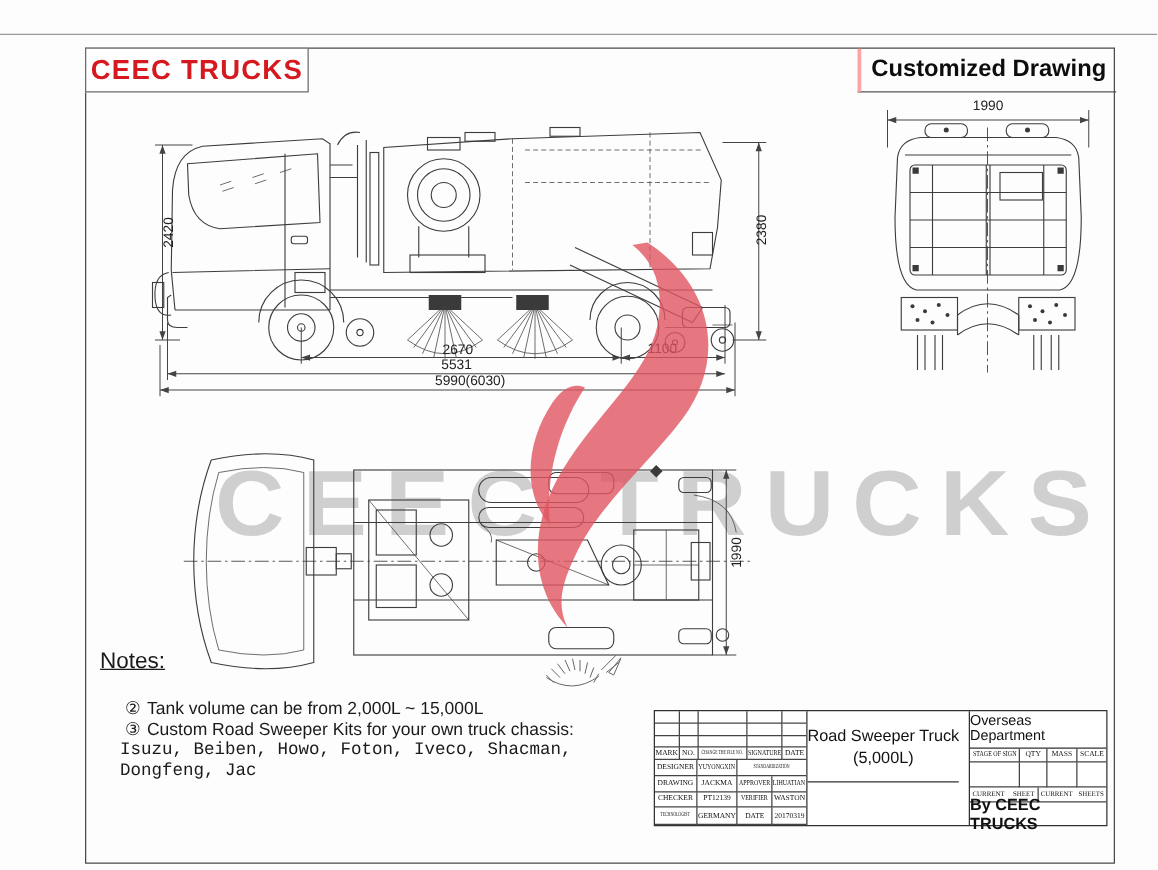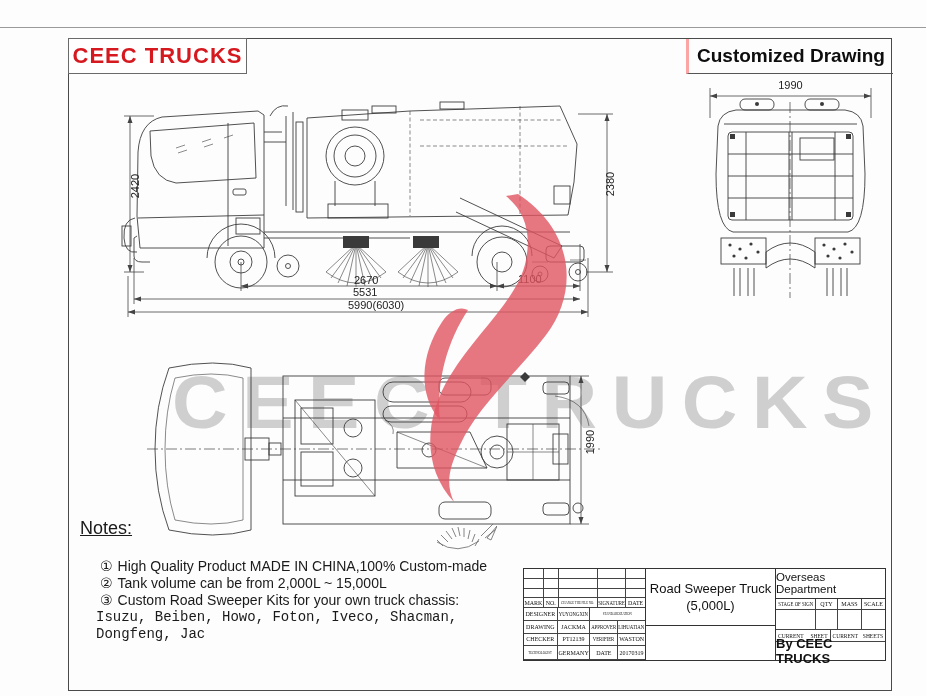--- a/index.html
+++ b/index.html
@@ -30,21 +30,21 @@
   .notes{position:absolute;left:80px;top:518px;width:450px;z-index:5;}
   .notes-title{font-size:18px;margin-bottom:19px;text-decoration:underline;}
   .note-line{font-size:14px;line-height:17px;padding-left:20px;}
   .note-line .blt{margin-right:5px;}
   .note-line.chassis{padding-left:16px;font-family:Liberation Mono, monospace;}
 
   .tb{position:absolute;left:523px;top:568px;width:363px;height:93px;border:1px solid #333;display:flex;z-index:5;background:#fff;
       font-family:"Liberation Serif","DejaVu Serif",serif;color:#111;box-sizing:border-box;}
   .tb *{box-sizing:border-box;}
   .tb .col-l{width:122px;display:flex;flex-direction:column;border-right:1px solid #333;}
-  .tb .col-m{width:130px;display:flex;flex-direction:column;border-right:1px solid #333;}
+  .tb .col-m{width:130px;display:flex;flex-direction:row;border-right:1px solid #333;}
   .tb .col-r{width:109px;display:flex;flex-direction:column;}
   .tb .row{display:flex;width:100%;}
   .tb .c{border-right:1px solid #444;border-bottom:1px solid #444;overflow:hidden;white-space:nowrap;
          display:flex;align-items:center;justify-content:center;}
   .tb .c:last-child{border-right:none;}
   .tb .tiny{font-size:6px;}
   .tb .tinier{font-size:5px;}
   .tb .sq{display:inline-block;transform:scaleX(.8);}
   .tb .sq2{display:inline-block;transform:scaleX(.62);}
   .product-cell{height:57px;display:flex;flex-direction:column;align-items:center;justify-content:center;border-bottom:1px solid #333;}
@@ -258,23 +258,20 @@
   <svg class="wm-swirl" width="185" height="315" viewBox="0 0 185 315">
     <g fill="#e05562" fill-opacity=".8" stroke="none">
       <path d="M120,4 C175,40 182,100 148,145 C120,182 80,215 62,255 C50,280 48,295 56,312 C24,278 26,228 52,186 C80,140 120,110 128,70 C133,44 128,22 108,6 Z"></path>
       <path d="M70,120 C50,150 38,190 42,230 C20,205 22,165 44,132 C52,120 62,116 70,120 Z"></path>
     </g>
   </svg>
 
   <div class="notes">
     <div class="notes-title">Notes:</div>
     <div class="note-line">
-      <span class="blt">①</span><span>High Quality Product MADE IN CHINA,100% Custom-made</span>
-    </div>
-    <div class="note-line">
       <span class="blt">②</span><span>Tank volume can be from 2,000L ~ 15,000L</span>
     </div>
     <div class="note-line">
       <span class="blt">③</span><span>Custom Road Sweeper Kits for your own truck chassis:</span>
     </div>
     <div class="note-line chassis">Isuzu, Beiben, Howo, Foton, Iveco, Shacman, Dongfeng, Jac</div>
   </div>
 
   <div class="tb">
     <div class="col-l">

